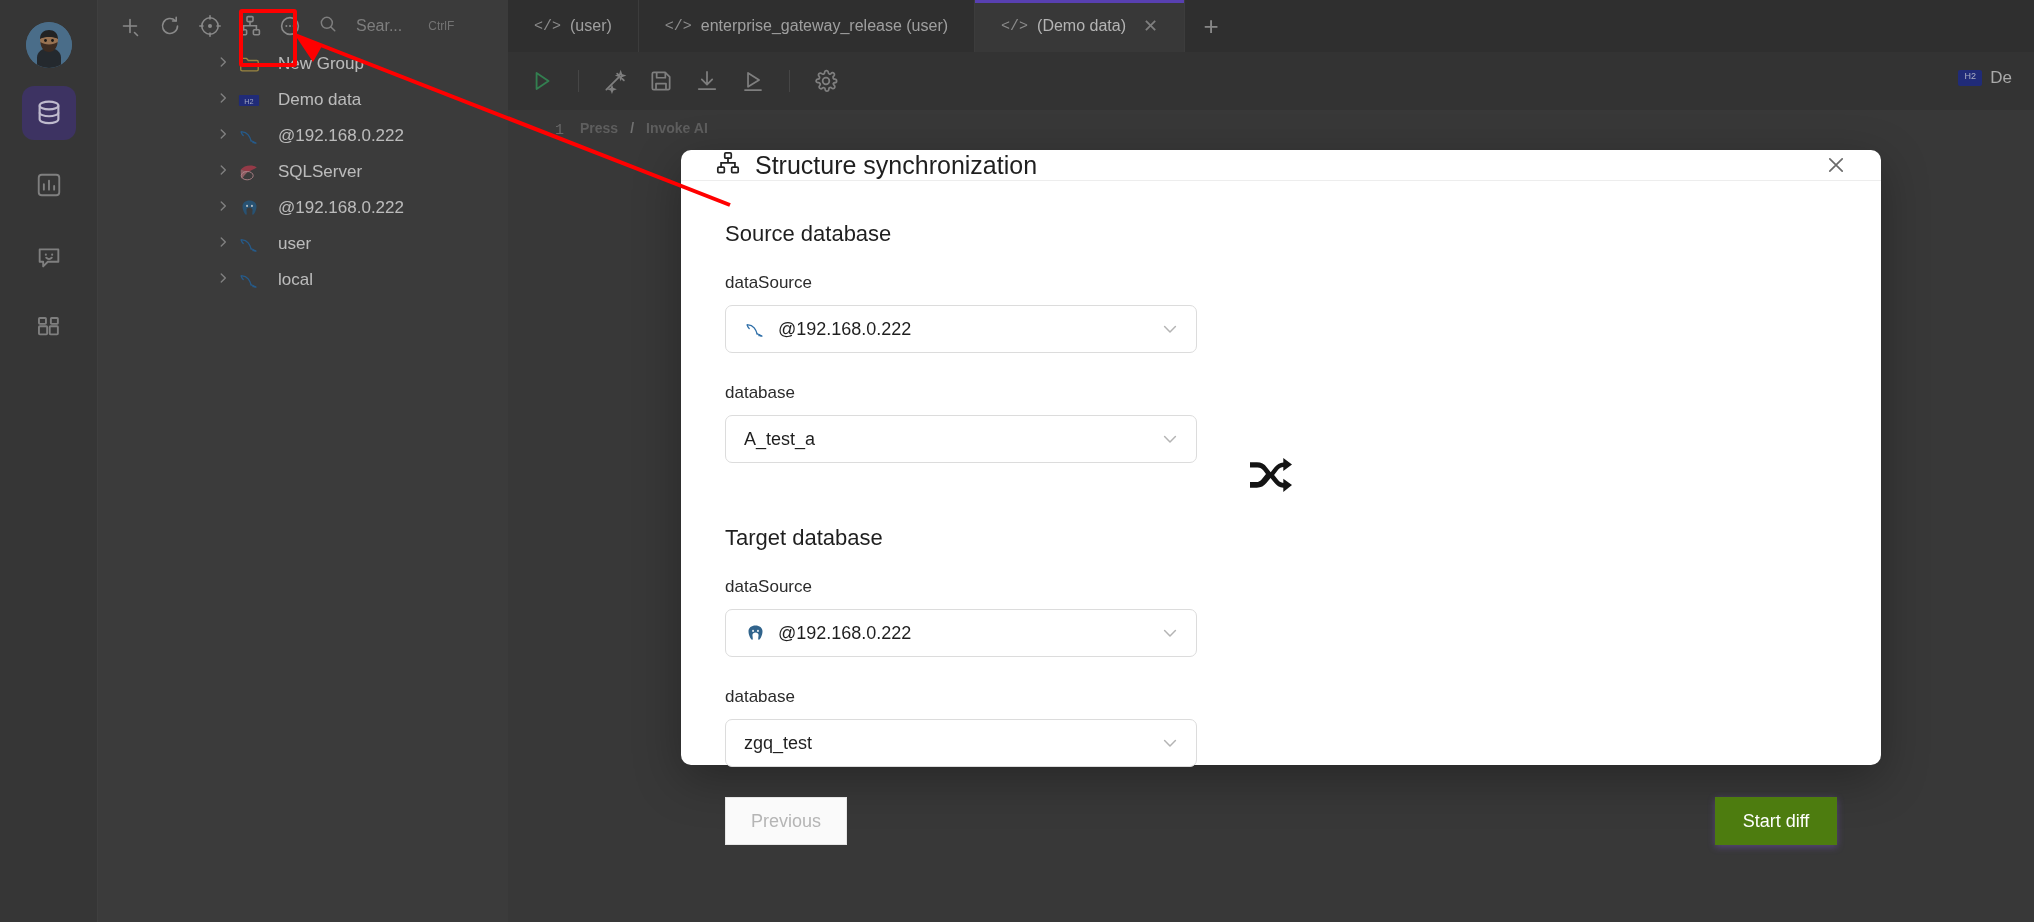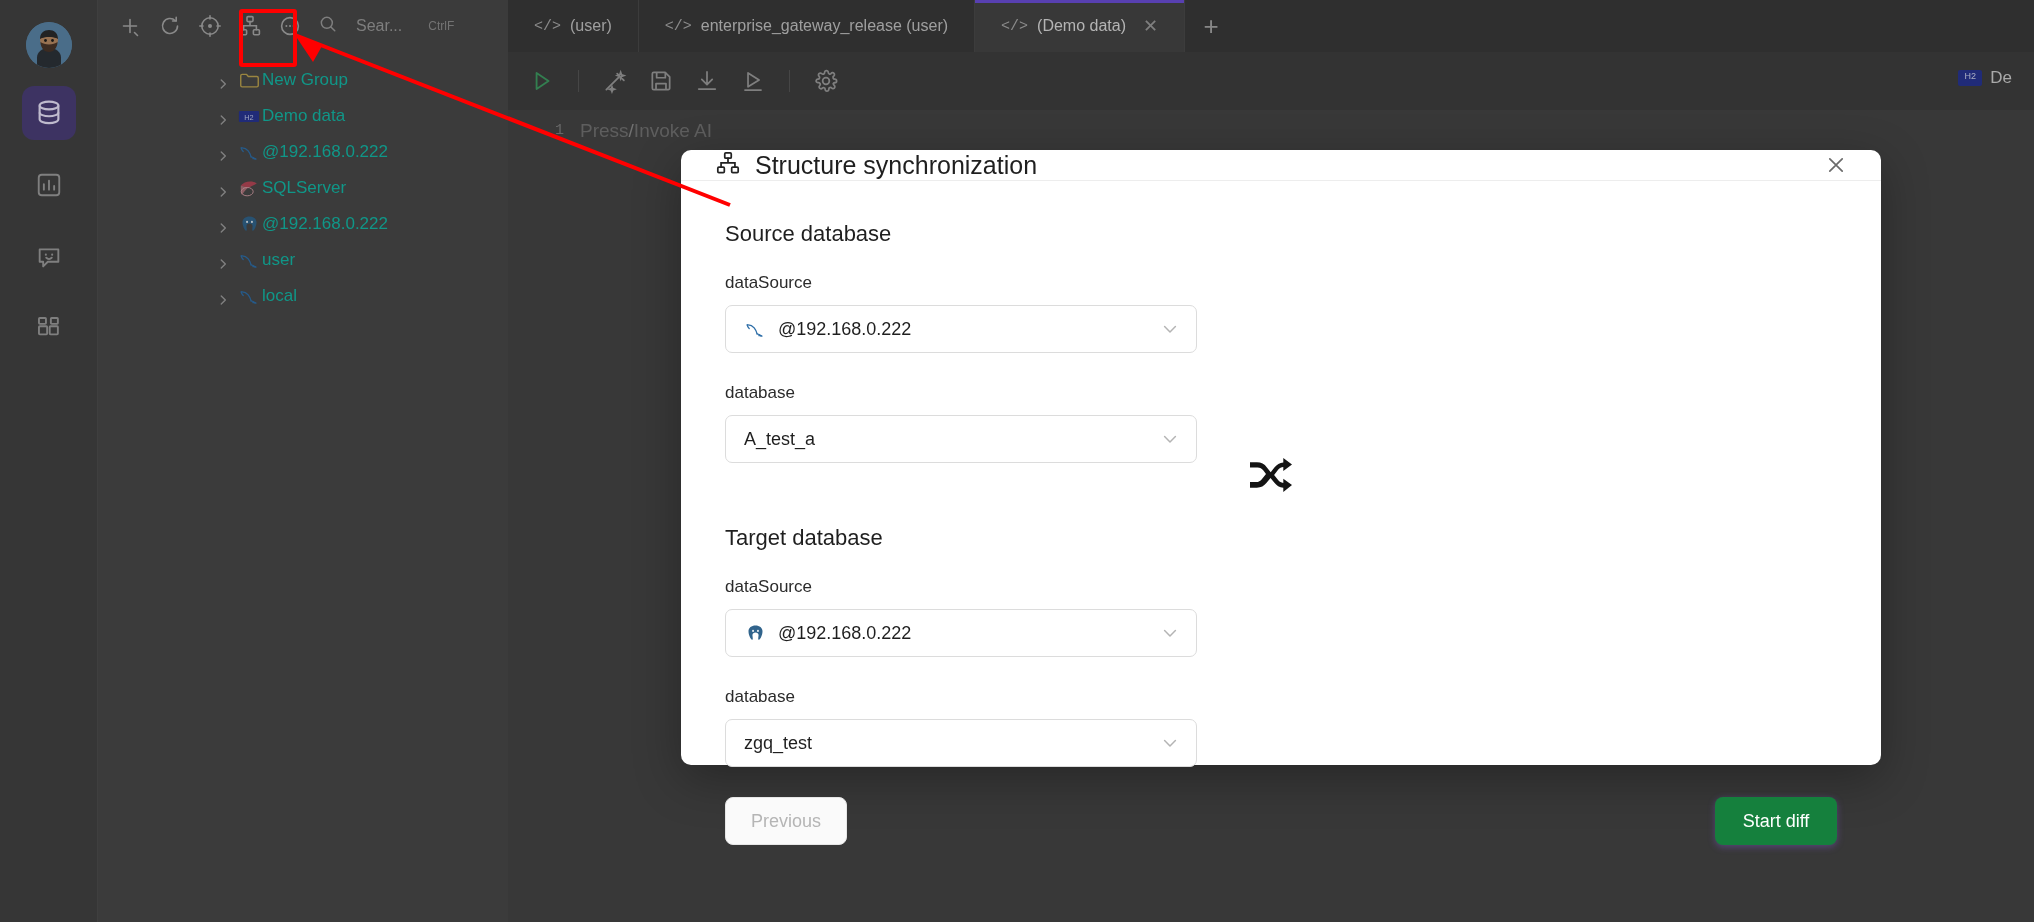--- a/index.html
+++ b/index.html
@@ -95,26 +95,26 @@
     color: #8d8d8d;
     margin-left: 8px;
   }
 
   .tree-list {
     position: absolute;
     left: 0; top: 54px;
     width: 410px;
   }
   .tree-row {
-    display: flex; align-items: flex-end;
+    display: flex; align-items: flex-start;
     height: 36px;
     padding-left: 116px;
-    gap: 0;
+    gap: 16px;
     font-size: 17px;
-    color: #14b8a6;
+    color: #e5e5e5;
     position: relative;
   }
   .tree-caret {
     position: absolute;
     left: 118px;
     width: 14px; height: 14px;
   }
   .tree-icon {
     width: 22px; height: 20px;
     display: flex; align-items: center; justify-content: center;
@@ -204,23 +204,23 @@
     left: 10px; top: 12px;
     width: 46px;
     text-align: right;
     font-family: "Liberation Mono", monospace;
     font-size: 15px;
     color: #7e7e7e;
   }
   .placeholder-line {
     position: absolute;
     left: 72px; top: 10px;
-    font-size: 19px;
+    font-size: 14px;
     color: #737373;
-    display: flex; align-items: center; 
+    display: flex; align-items: center; gap: 12px; font-weight: bold;
   }
   .ph-slash {
     color: #8a8a8a;
   }
 
   .right-status {
     position: absolute;
     right: 0; top: 68px;
     display: flex; align-items: center; gap: 8px;
     font-size: 17px;
@@ -343,32 +343,32 @@
   }
 
   .modal-foot {
     height: 120px;
     padding: 0 44px;
     display: flex; align-items: center; justify-content: space-between;
   }
   .btn {
     height: 48px;
     min-width: 122px;
-    border-radius: 8px;
+    border-radius: 0;
     display: flex; align-items: center; justify-content: center;
     font-size: 18px;
     padding: 0 22px;
   }
   .btn-prev {
     background: #fafafa;
     border: 1px solid #e6e6e6;
     color: #b5b5b5;
   }
   .btn-primary {
-    background: #15803d;
+    background: #4d7c0f;
     color: #ffffff;
     border: none;
     box-shadow: 0 2px 7px rgba(146,96,245,0.35);
   }
 
   
   .annot {
     position: absolute;
     left: 0; top: 0;
     width: 2034px; height: 922px;

